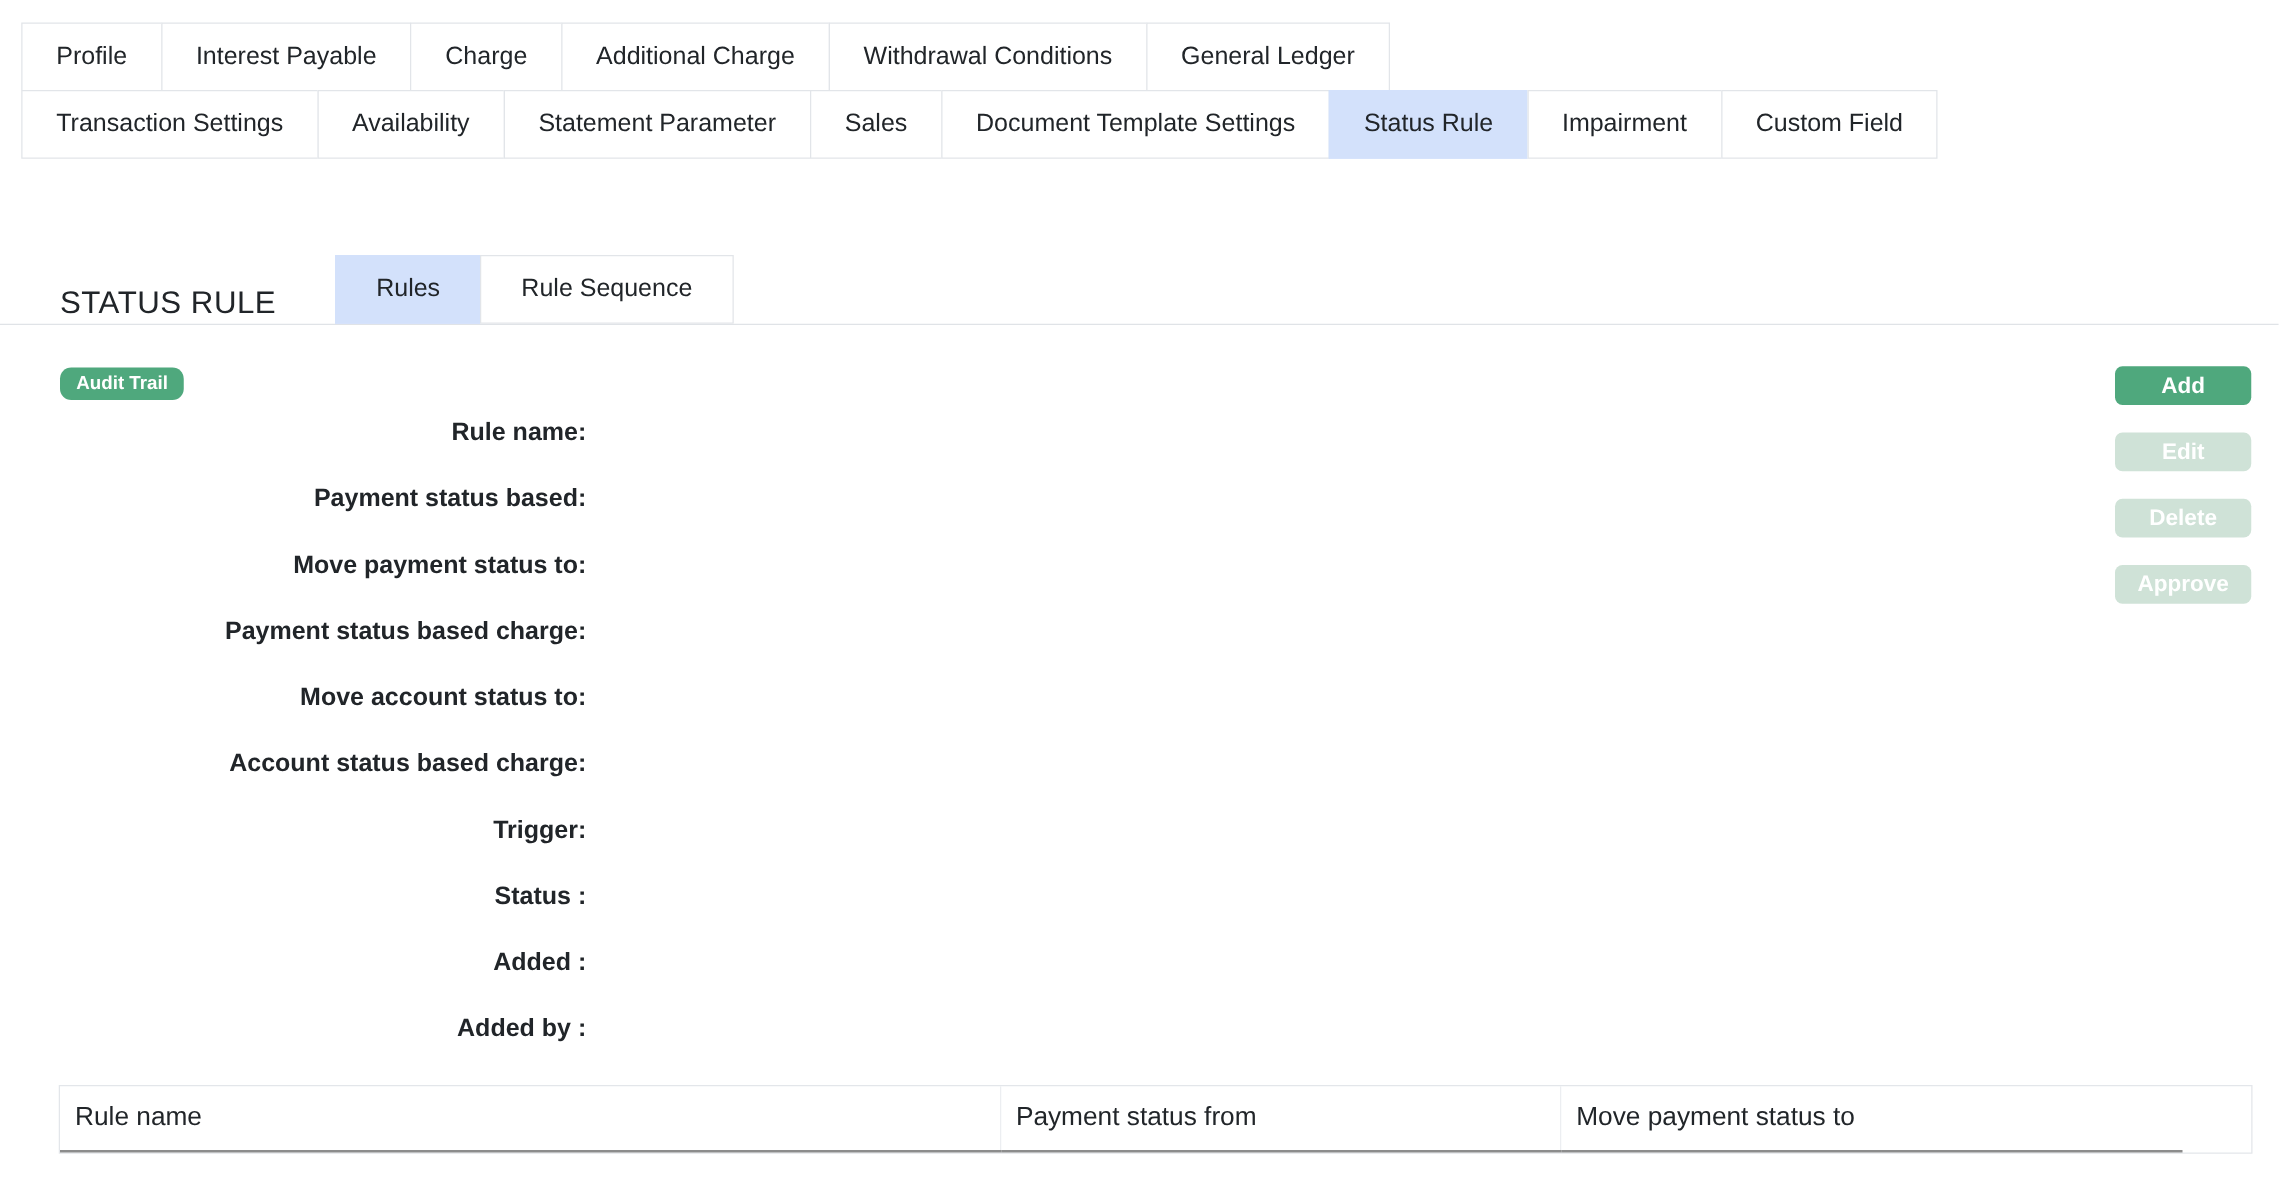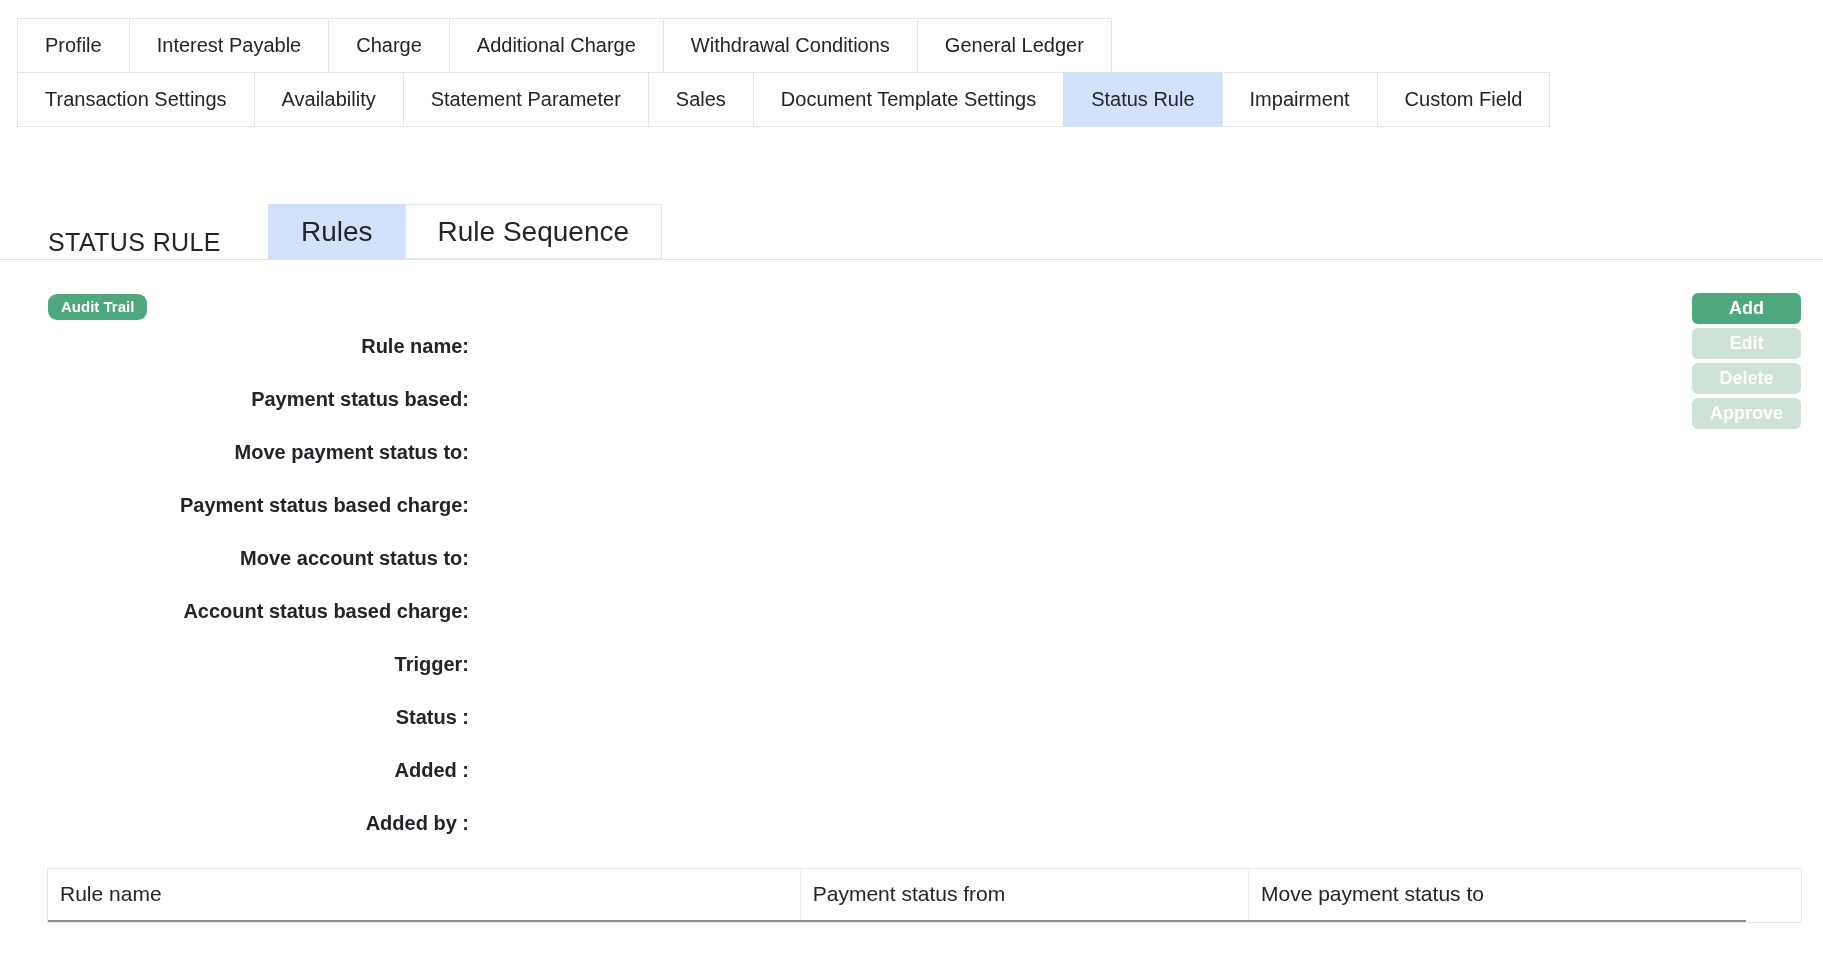--- a/index.html
+++ b/index.html
@@ -46,21 +46,21 @@
     font-weight: 400;
     letter-spacing: 0.4px;
     margin: 0 0 2px 0;
   }
   .subtabs { display: flex; margin-left: 47px; }
   .subtab {
     background: #fff;
     border: 1px solid var(--tab-border, #e2e5e9);
     height: 55px; line-height: 53px;
     padding: 0 32px;
-    font-size: 28px;
+    font-size: 20px;
     margin-left: -1px;
     cursor: pointer;
   }
   .subtab:first-child { margin-left: 0; }
   .subtab.active {
     background: var(--active-tab-bg, #d3e1fb);
     border-color: var(--active-tab-bg, #d3e1fb);
   }
 
   
@@ -86,21 +86,21 @@
     align-items: center;
     justify-content: flex-end;
   }
   .flabel { font-weight: 700; font-size: 20px; }
 
   .actions {
     position: absolute;
     top: 33px; right: 22px;
     display: flex;
     flex-direction: column;
-    gap: 4px;
+    gap: 22px;
   }
   .abtn {
     width: 109px; height: 31px;
     border: none;
     border-radius: 6px;
     background: var(--disabled-green, #cfe2d7);
     color: #ffffff;
     font-family: "Liberation Sans", sans-serif;
     font-weight: 700;
     font-size: 18px;

